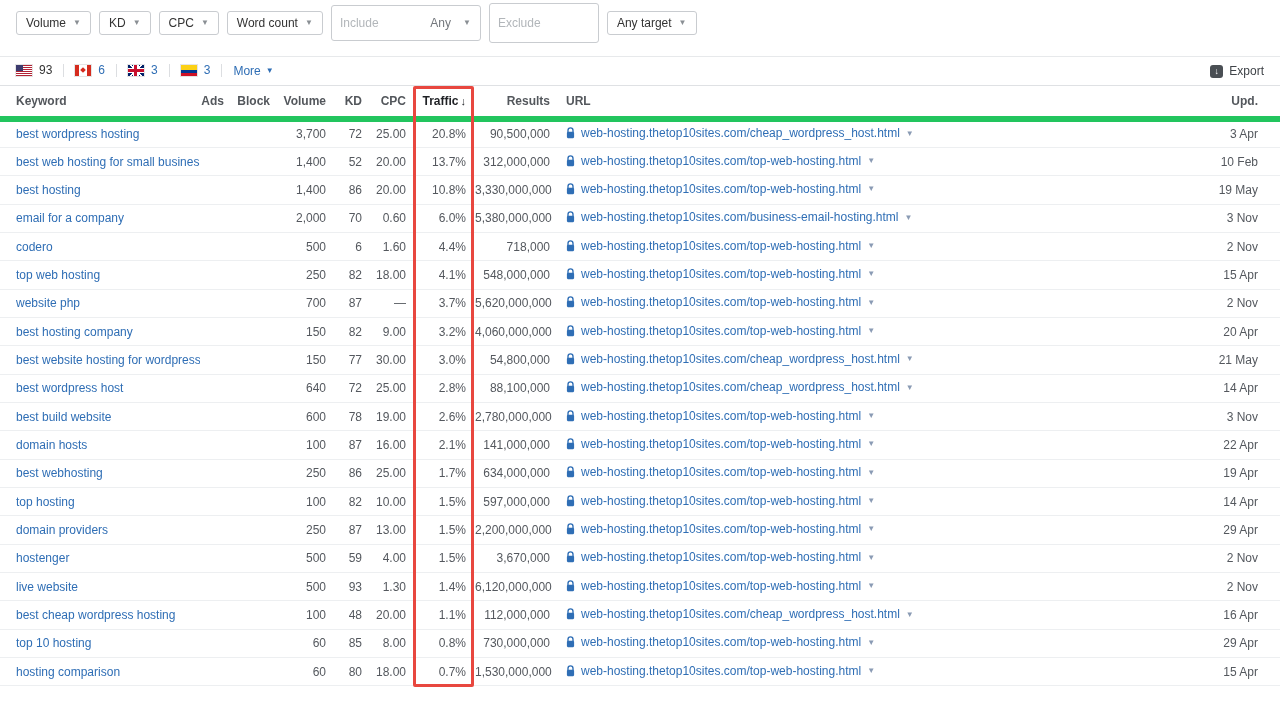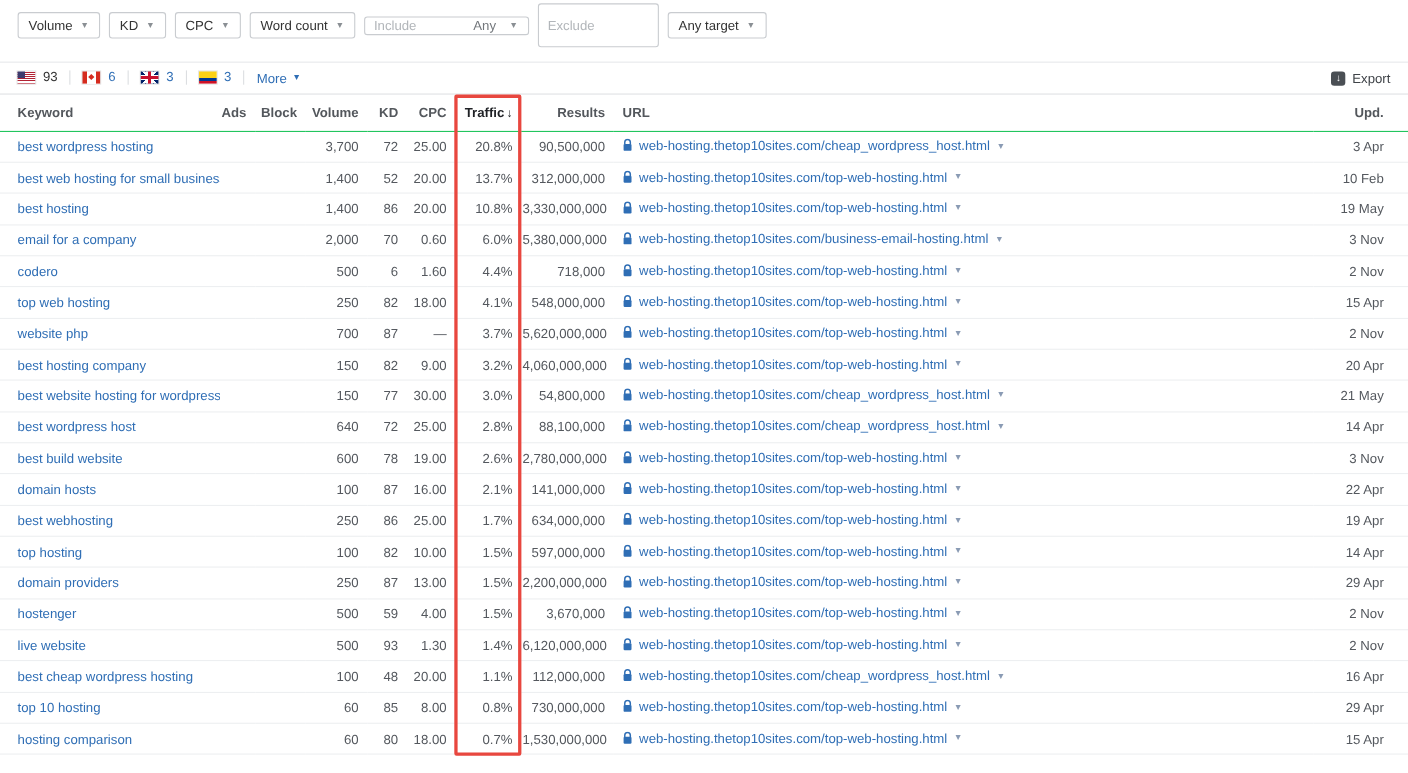--- a/index.html
+++ b/index.html
@@ -9,21 +9,21 @@
        font-family:"Liberation Sans",sans-serif;overflow:hidden}
 
   
   .page-header{padding:3px 16px 0}
   .page-title{font-size:17px;line-height:20px;font-weight:bold;color:#1c1e21;margin:0 0 9px}
   .filter-row{display:flex;align-items:center;gap:8px;margin-bottom:13px}
   .fbtn{display:inline-flex;align-items:center;gap:7px;height:24px;padding:0 9px;
         border:1px solid #c9ccd0;border-radius:3px;background:#fff;font-size:12px;
         color:#333;cursor:pointer;font-family:inherit}
   .caret{font-size:8px;color:#8a8f94;line-height:1}
-  .include-box{display:flex;align-items:center;height:17px;border:1px solid #c9ccd0;
+  .include-box{display:flex;align-items:center;height:36px;border:1px solid #c9ccd0;
                border-radius:3px;width:150px;background:#fff}
   .include-box input{border:0;outline:0;flex:1;min-width:0;padding:0 8px;font-size:12px;
                      color:#333;font-family:inherit;background:transparent}
   input::placeholder{color:#b2b6ba}
   .any-mode{display:inline-flex;align-items:center;gap:12px;padding:0 9px;font-size:12px;
             color:#73777c;cursor:pointer;height:100%}
   .exclude-input{height:40px;width:110px;border:1px solid #c9ccd0;border-radius:3px;
                  padding:0 8px;font-size:12px;color:#333;font-family:inherit}
 
   
@@ -58,21 +58,21 @@
   .export-icon{width:13px;height:13px;background:#4a4f54;border-radius:3px;color:#fff;
                font-size:9px;line-height:13px;text-align:center;display:inline-block;font-weight:bold}
 
   
   .table-wrap{position:relative}
   table{width:100%;border-collapse:collapse;table-layout:fixed;font-size:12px}
   col.co-keyword{width:200px}col.co-ads{width:32px}col.co-block{width:46px}
   col.co-volume{width:56px}col.co-kd{width:36px}col.co-cpc{width:44px}
   col.co-traffic{width:60px}col.co-results{width:84px}col.co-url{width:auto}
   col.co-upd{width:86px}
-  thead th{height:33px;font-weight:bold;color:#53575c;border-bottom:1px solid #22c55e;
+  thead th{height:33px;font-weight:bold;color:#53575c;border-bottom:6px solid #22c55e;
            white-space:nowrap;cursor:pointer}
   .th-left{text-align:left;padding-left:16px}
   .th-num{text-align:right;padding-right:8px}
   .th-url{text-align:left;padding-left:8px}
   .th-upd{text-align:right;padding-right:22px}
   .th-traffic{color:#1f2125}
   .sort-arrow{font-size:11px;margin-left:2px;color:#1f2125}
   tbody tr{height:28.35px}
   tbody td{border-bottom:1px solid #edeff1;white-space:nowrap;overflow:hidden}
   .c-keyword{padding-left:16px}

